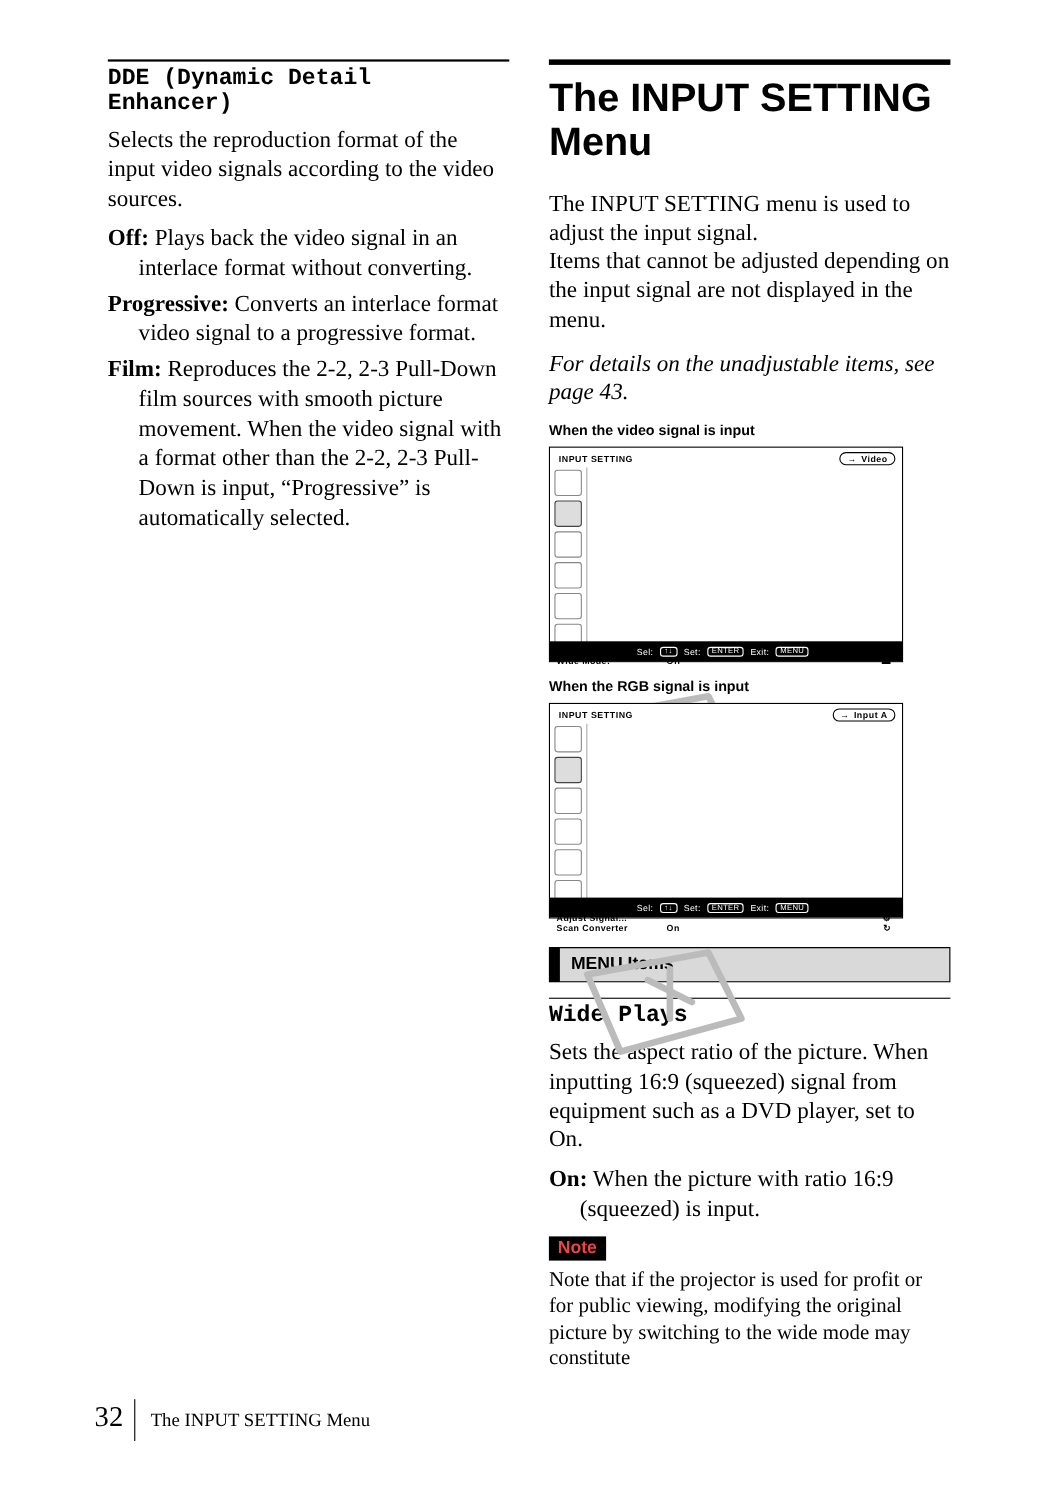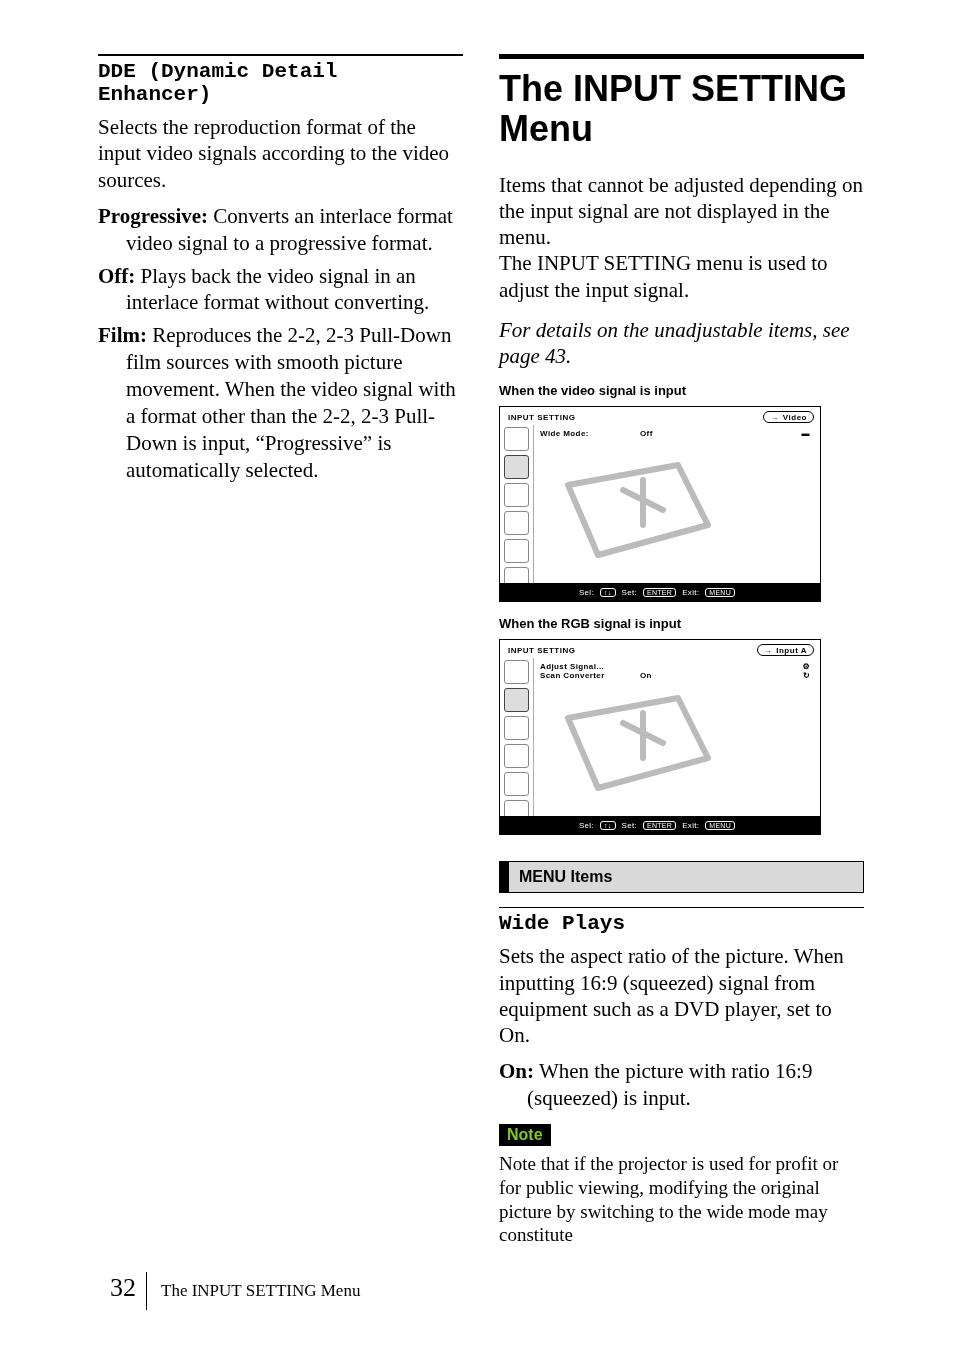--- a/index.html
+++ b/index.html
@@ -16,71 +16,71 @@
   .dl .def { }
   .hang { padding-left: 28px; text-indent: -28px; }
   h1.main { font-family: Arial, Helvetica, sans-serif; font-weight: bold; font-size: 36px; line-height: 1.12; border-top: 5px solid #000; padding-top: 10px; margin-bottom: 22px; }
   .italic { font-style: italic; }
   .spacer { height: 14px; }
   h3.subblock { font-family: Arial, Helvetica, sans-serif; font-weight: bold; font-size: 13px; margin-top: 14px; margin-bottom: 8px; }
   .screenshot { width: 322px; height: 196px; border: 1.5px solid #000; position: relative; font-family: Arial, Helvetica, sans-serif; background:#fff; }
   .ss-header { height: 18px; display:flex; align-items:center; padding: 2px 6px 0 8px; font-size: 8px; font-weight:bold; letter-spacing: 0.5px; }
   .ss-header .title { flex:1; }
   .ss-pill { border:1px solid #000; border-radius: 8px; padding: 0 6px; display:flex; align-items:center; gap:4px; height:12px; font-size:8px; font-weight:bold;}
-  .ss-body { display:flex; height: 158px; }
+  .ss-body { display:flex; height: 158px; flex-direction: column; }
   .ss-side { width: 34px; border-right:1px solid #aaa; display:flex; flex-direction:column; }
   .ss-ico { flex:0 0 24px; margin:2px 4px; border:1px solid #888; border-radius:3px; position:relative; }
   .ss-ico.active { background:#ddd; border-color:#444; }
   .ss-main { flex:1; position:relative; padding:4px 6px; }
   .ss-row { font-size:8px; font-weight:bold; letter-spacing:0.4px; display:flex; }
   .ss-row .l { width: 100px; }
   .ss-row .v { width: 40px; }
   .ss-row .r { flex:1; text-align:right; padding-right:4px; }
   .ss-logo { position:absolute; left:14px; top:30px; width:170px; height:110px; }
   .ss-footer { position:absolute; bottom:0; left:0; right:0; height:18px; background:#000; color:#fff; font-size:8px; display:flex; justify-content:center; align-items:center; padding-right:6px; gap:6px; letter-spacing:0.3px;}
   .ss-footer .badge { border:1px solid #fff; border-radius:3px; padding:0 3px; font-size:7px; }
   .menu-bar { background:#d9d9d9; border:1px solid #000; border-left:10px solid #000; padding:6px 10px; font-family: Arial, Helvetica, sans-serif; font-weight:bold; font-size:16px; margin-top:26px; margin-bottom:14px;}
   .thin-rule { border-top:1.5px solid #000; padding-top:4px; }
-  .note-badge { display:inline-block; background:#000; color:#84cc16; font-family: Arial, Helvetica, sans-serif; font-weight:bold; font-size:16px; padding:2px 8px; margin-top:12px; margin-bottom:6px; }
-  .footer { position:absolute; bottom:42px; left:110px; display:flex; align-items:baseline; gap:10px; }
+  .note-badge { display:inline-block; background:#000; color:#ef4444; font-family: Arial, Helvetica, sans-serif; font-weight:bold; font-size:16px; padding:2px 8px; margin-top:12px; margin-bottom:6px; }
+  .footer { position:absolute; bottom:42px; left:86px; display:flex; align-items:baseline; gap:10px; }
   .pagenum { font-family: "Times New Roman", serif; font-size:26px; }
   .foottext { font-family: "Times New Roman", serif; font-size:17px; border-left:1px solid #000; padding-left:14px; height:38px; display:flex; align-items:center;}
   
   .ss-logo svg { width:100%; height:100%; }
 </style>
 </head>
 <body>
 
 <div class="page">
   <div class="cols">
 
     <div class="col">
       <div class="rule-top">
         <h3 class="sub">DDE (Dynamic Detail Enhancer)</h3>
       </div>
       <p class="body">Selects the reproduction format of the input video signals according to the video sources.</p>
 
       <div class="dl">
         <div class="item hang">
+          <span class="term">Off:</span><span class="def"> Plays back the video signal in an interlace format without converting.</span>
+        </div>
+        <div class="item hang">
           <span class="term">Progressive:</span><span class="def"> Converts an interlace format video signal to a progressive format.</span>
-        </div>
-        <div class="item hang">
-          <span class="term">Off:</span><span class="def"> Plays back the video signal in an interlace format without converting.</span>
         </div>
         <div class="item hang">
           <span class="term">Film:</span><span class="def"> Reproduces the 2-2, 2-3 Pull-Down film sources with smooth picture movement. When the video signal with a format other than the 2-2, 2-3 Pull-Down is input, “Progressive” is automatically selected.</span>
         </div>
       </div>
     </div>
 
     <div class="col">
       <h1 class="main">The INPUT SETTING Menu</h1>
 
+      <p class="body">The INPUT SETTING menu is used to adjust the input signal.</p>
       <p class="body">Items that cannot be adjusted depending on the input signal are not displayed in the menu.</p>
-      <p class="body">The INPUT SETTING menu is used to adjust the input signal.</p>
       <div class="spacer"></div>
       <p class="body italic">For details on the unadjustable items, see page 43.</p>
 
       <h3 class="subblock">When the video signal is input</h3>
 
       
       <div class="screenshot">
         <div class="ss-header">
           <span class="title">INPUT SETTING</span>
           <span class="ss-pill">

